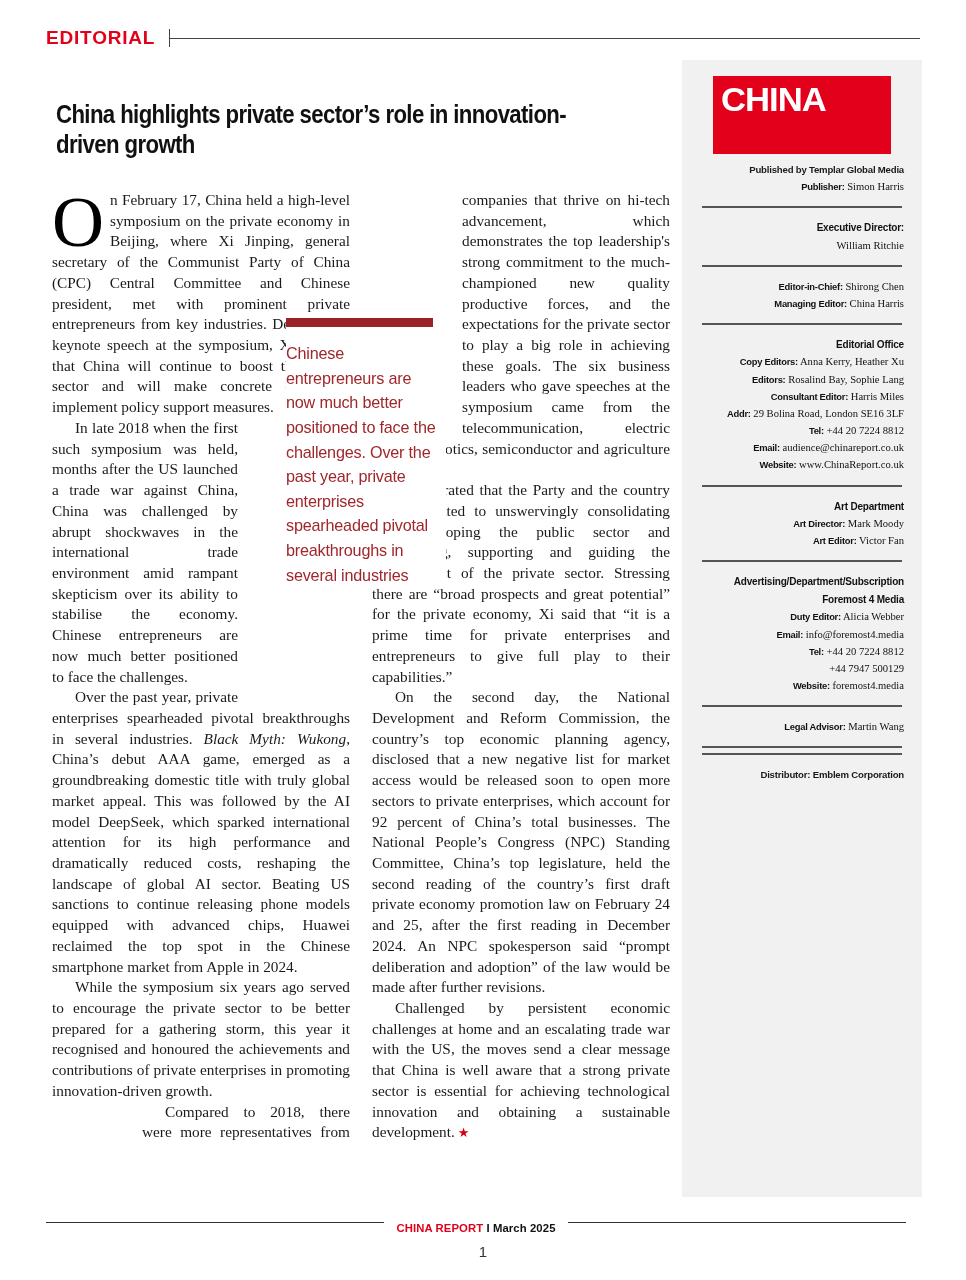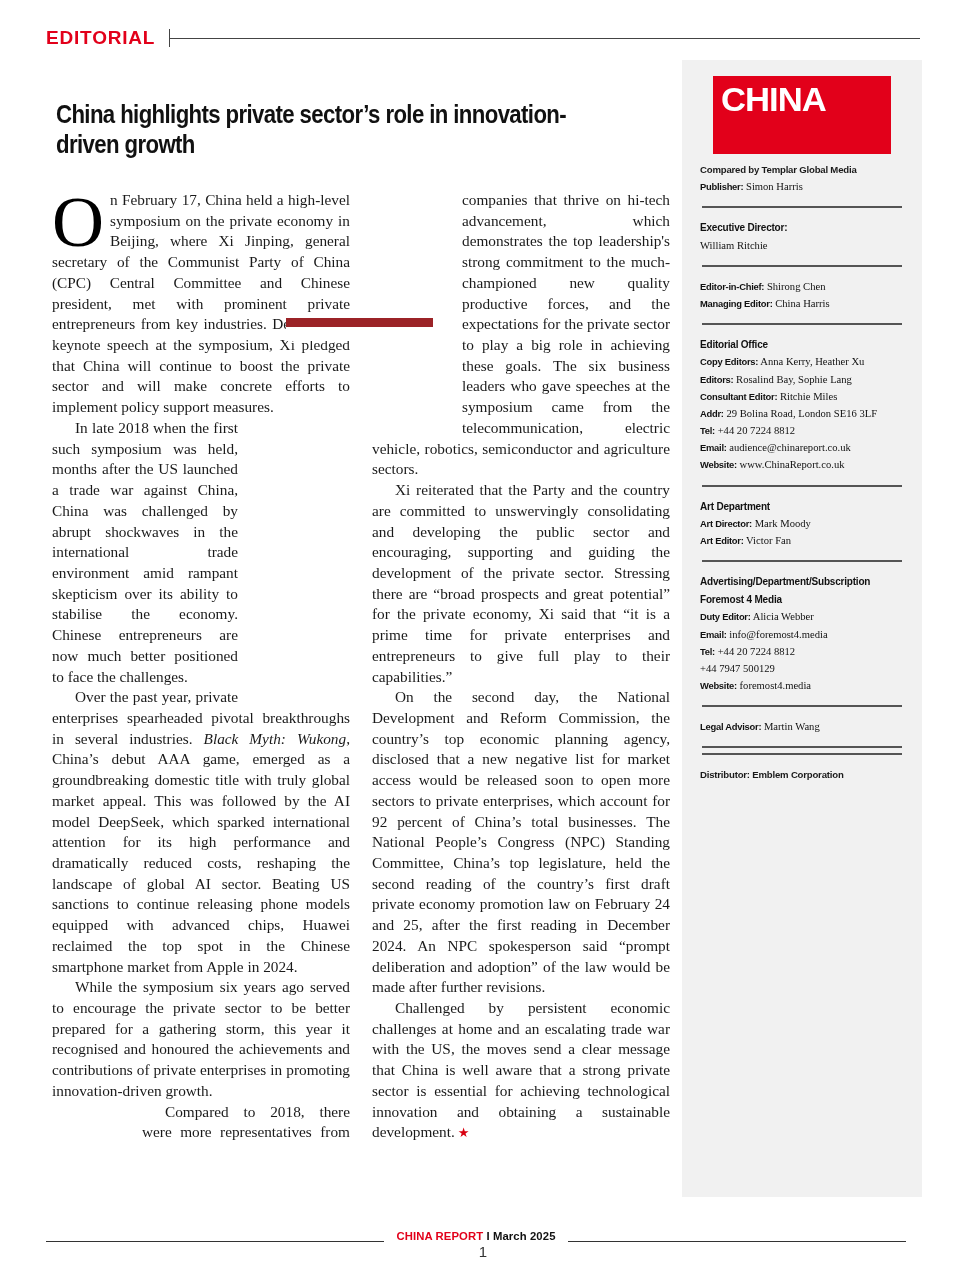--- a/index.html
+++ b/index.html
@@ -135,21 +135,21 @@
   }
 
   
   .masthead {
     position: absolute;
     left: 682px; top: 60px;
     width: 240px;
     height: 1137px;
     background: #f1f1f1;
     padding: 16px 18px 0 18px;
-    text-align: left;
+    text-align: right;
   }
   .logo {
     width: 178px;
     height: 78px;
     margin: 0 auto 0 auto;
     background: #e2001a;
     position: relative;
     overflow: hidden;
   }
   .logo .l1, .logo .l2 {
@@ -206,21 +206,21 @@
     margin: 5px 2px 4px 2px;
   }
   .mh-rule.thin { height: 1.6px; }
 
   
   .footer {
     position: absolute;
     left: 46px; right: 60px; top: 1222px;
     height: 20px;
     display: flex;
-    align-items: flex-end;
+    align-items: flex-start;
     gap: 12px;
   }
   .footer .rule { flex: 1; height: 1px; background: #333; }
   .footer .ftext {
     font-family: "Liberation Sans", sans-serif;
     font-weight: bold;
     font-size: 11.3px;
     letter-spacing: 0.1px;
     white-space: nowrap;
   }
@@ -240,20 +240,21 @@
 
 <div class="kicker-row">
   <div class="kicker">EDITORIAL</div>
   <div class="kicker-rule-wrap"></div>
 </div>
 
 <h1 class="headline">China highlights private sector’s role in innovation-driven growth</h1>
 
 <div class="pullquote">
   <div class="bar"></div>
+  <div class="pq-text">Chinese entrepreneurs are now much better positioned to face the challenges. Over the past year, private enterprises spearheaded pivotal breakthroughs in several industries</div>
 </div>
 
 <div class="article">
   <p class="first">
     <span class="dropcap">O</span><span>n February 17, China held a high-level symposium on the private economy in Beijing, where Xi Jinping, general secretary of the Communist Party of China (CPC) Central Committee and Chinese president, met with prominent private entrepreneurs from key industries. Delivering a keynote speech at the symposium, Xi pledged that China will continue to boost the private sector and will make concrete efforts to implement policy support measures.</span>
   </p>
   <p>
     <span class="cut-left"></span><span>In late 2018 when the first such symposium was held, months after the US launched a trade war against China, China was challenged by abrupt shockwaves in the international trade environment amid rampant skepticism over its ability to stabilise the economy. Chinese entrepreneurs are now much better positioned to face the challenges.</span>
   </p>
   <p>
@@ -278,21 +279,21 @@
 
 <aside class="masthead">
 
   <div class="logo">
     <div class="l1">CHINA</div>
     <div class="l2">REPORT</div>
     <div class="cn">中国报道</div>
   </div>
 
   <div class="mh-block">
-    <div class="mh-bold">Compared by Templar Global Media</div>
+    <div class="mh-bold">Published by Templar Global Media</div>
     <div class="mh-line">
       <span class="lbl">Publisher:</span>
       <span>Simon Harris</span>
     </div>
   </div>
 
   <div class="mh-rule"></div>
 
   <div class="mh-block">
     <div class="mh-head">Executive Director:</div>
@@ -319,21 +320,21 @@
     <div class="mh-line">
       <span class="lbl">Copy Editors:</span>
       <span>Anna Kerry, Heather Xu</span>
     </div>
     <div class="mh-line">
       <span class="lbl">Editors:</span>
       <span>Rosalind Bay, Sophie Lang</span>
     </div>
     <div class="mh-line">
       <span class="lbl">Consultant Editor:</span>
-      <span>Ritchie Miles</span>
+      <span>Harris Miles</span>
     </div>
     <div class="mh-line">
       <span class="lbl">Addr:</span>
       <span>29 Bolina Road, London SE16 3LF</span>
     </div>
     <div class="mh-line">
       <span class="lbl">Tel:</span>
       <span>+44 20 7224 8812</span>
     </div>
     <div class="mh-line">

